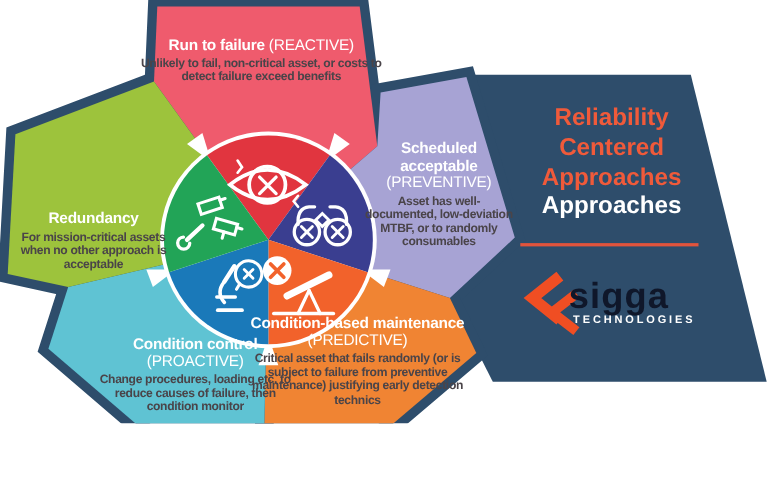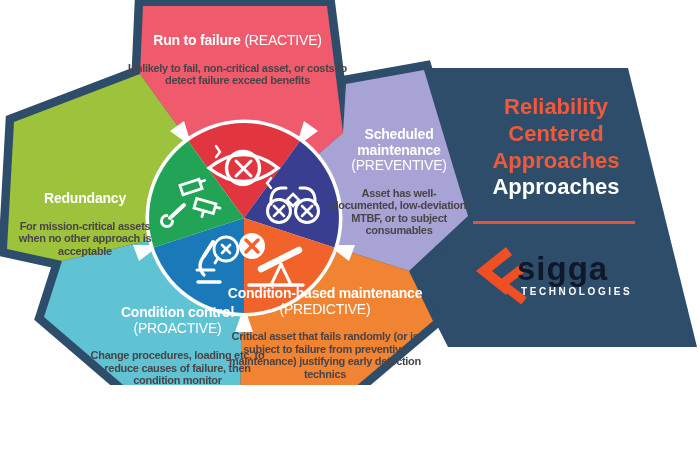--- a/index.html
+++ b/index.html
@@ -2,21 +2,21 @@
 <html><head>
 <meta charset="utf-8">
 <style>
   html,body{margin:0;padding:0;background:#ffffff;}
   #stage{position:relative;width:700px;height:385px;overflow:hidden;background:#fff;
          font-family:"Liberation Sans",sans-serif;border-radius:31px;}
   #art{position:absolute;left:0;top:0;}
   .txt{position:absolute;text-align:center;line-height:1.12;}
   .pet-head{color:#ffffff;font-size:14px;font-weight:bold;letter-spacing:-0.2px;}
   .pet-head .tag{font-weight:normal;}
-  .pet-desc{color:#4a4449;font-size:11px;font-weight:bold;letter-spacing:-0.3px;line-height:1.13;margin-top:13px;}
+  .pet-desc{color:#4a4449;font-size:11px;font-weight:bold;letter-spacing:-0.3px;line-height:1.13;margin-top:3px;}
   .panel-title{color:#f05a3a;font-size:22px;font-weight:bold;line-height:1.22;}
   .panel-sub{color:#ffffff;font-size:22px;font-weight:bold;line-height:1.22;}
   .divider{position:absolute;height:3px;background:#e2543c;}
   .logo-word{position:absolute;color:#0f172a;font-weight:bold;font-size:33px;letter-spacing:1px;line-height:1;}
   .logo-sub{position:absolute;color:#fff;font-weight:bold;font-size:10px;letter-spacing:2.6px;line-height:1;}
 </style>
 </head>
 <body>
 
 <div id="stage">
@@ -119,23 +119,23 @@
   </g>
 </svg>
 
   <div class="txt" style="left:125px;top:33px;width:225px;">
     <div class="pet-head"><span>Run to failure</span>
       <span class="tag">(REACTIVE)</span></div>
     <div class="pet-desc">Unlikely to fail, non-critical asset, or costs to detect failure exceed benefits</div>
   </div>
 
   <div class="txt" style="left:330px;top:127px;width:138px;">
-    <div class="pet-head"><span>Scheduled maintenance</span>
+    <div class="pet-head"><span>Scheduled acceptable</span>
       <span class="tag">(PREVENTIVE)</span></div>
-    <div class="pet-desc">Asset has well-documented, low-deviation MTBF, or to subject consumables</div>
+    <div class="pet-desc">Asset has well-documented, low-deviation MTBF, or to randomly consumables</div>
   </div>
 
   <div class="txt" style="left:224px;top:286px;width:202px;">
     <div class="pet-head"><span>Condition-based maintenance</span>
       <span class="tag">(PREDICTIVE)</span></div>
     <div class="pet-desc">Critical asset that fails randomly (or is subject to failure from preventive maintenance) justifying early detection technics</div>
   </div>
 
   <div class="txt" style="left:80px;top:305px;width:195px;">
     <div class="pet-head"><span>Condition control</span>

